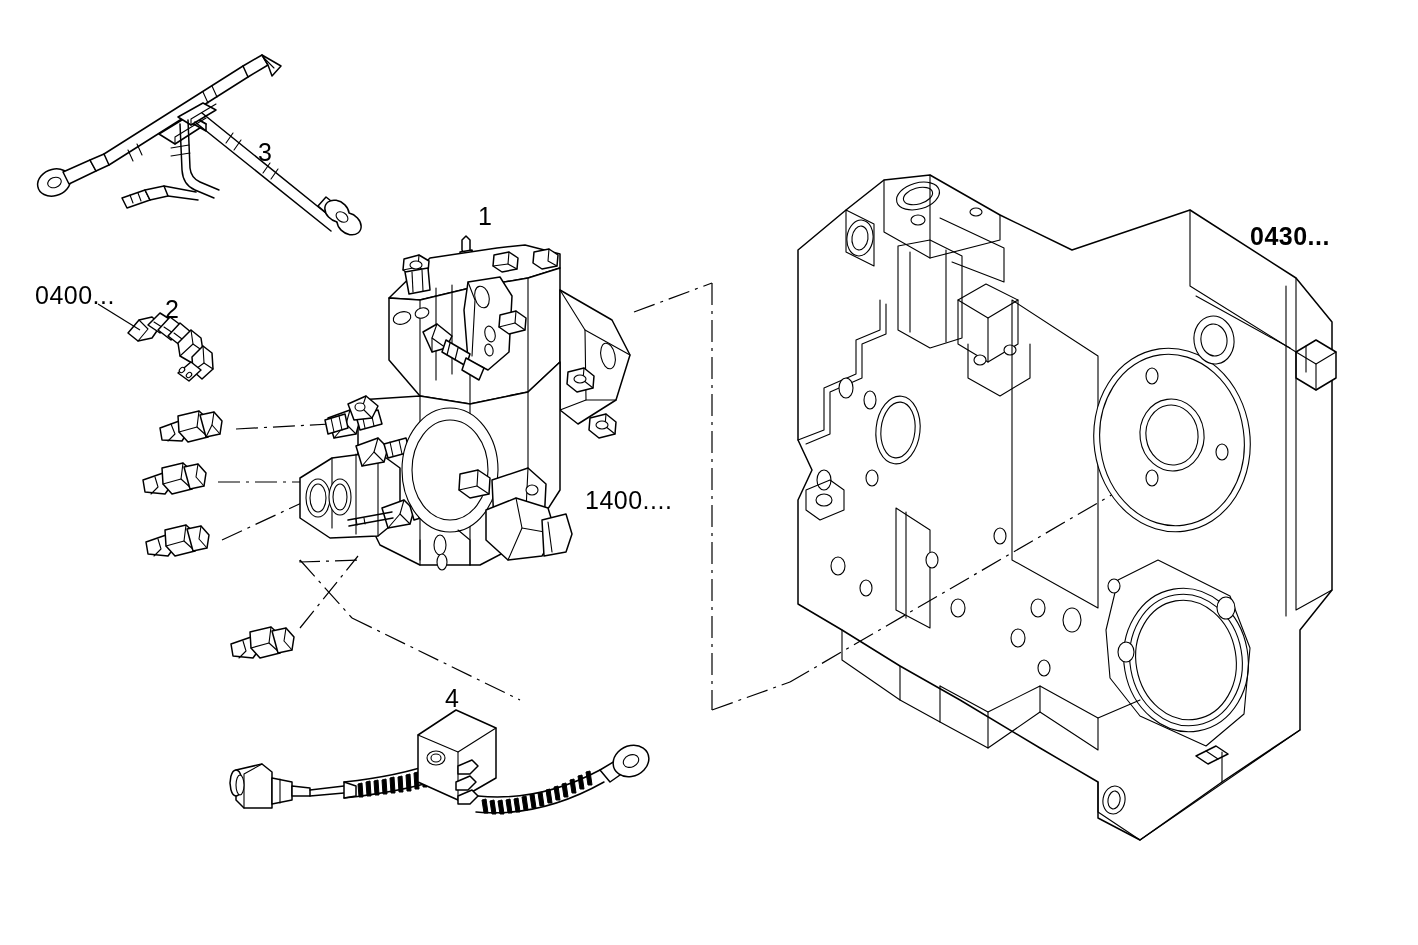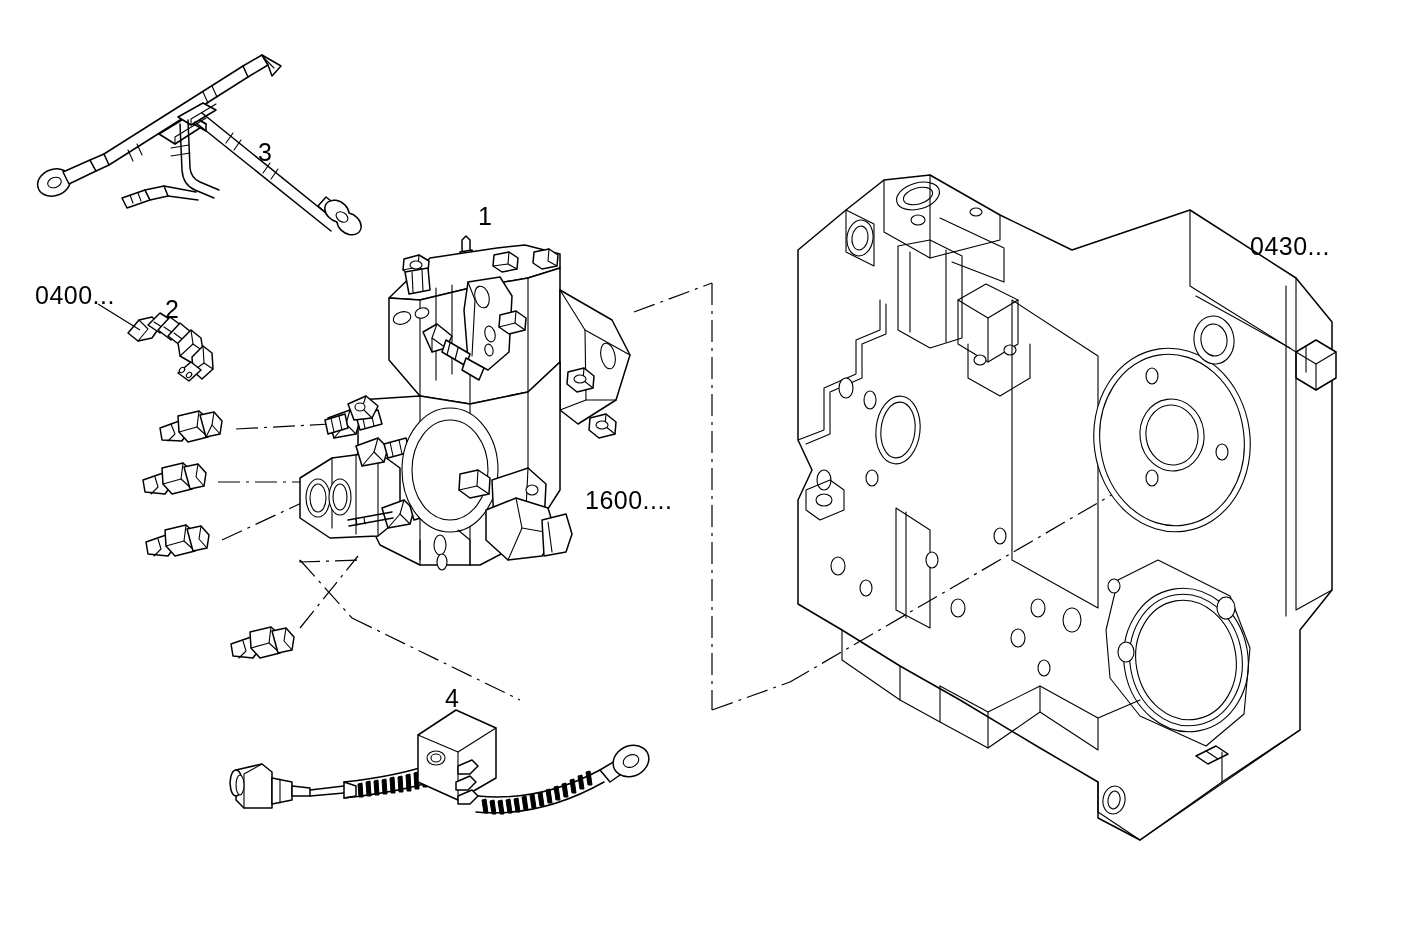--- a/index.html
+++ b/index.html
@@ -479,16 +479,16 @@
   </g>
 
 </svg>
 
 <div class="lbl callout" style="left:478px;top:202px;">1</div>
 <div class="lbl callout" style="left:165px;top:295px;">2</div>
 <div class="lbl callout" style="left:258px;top:138px;">3</div>
 <div class="lbl callout" style="left:445px;top:684px;">4</div>
 
 <div class="lbl groupref" style="left:35px;top:281px;">0400...</div>
-<div class="lbl groupref" style="left:585px;top:486px;">1600....</div>
-<div class="lbl groupref" style="left:1250px;top:232px;">0430...</div>
+<div class="lbl groupref" style="left:585px;top:486px;">1400....</div>
+<div class="lbl groupref" style="left:1250px;top:222px;font-weight:bold;">0430...</div>
 
 </div>
 
 </body></html>

